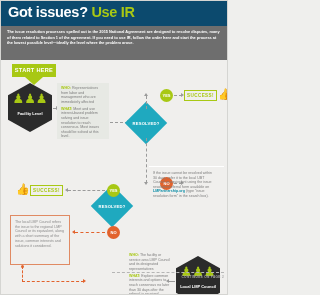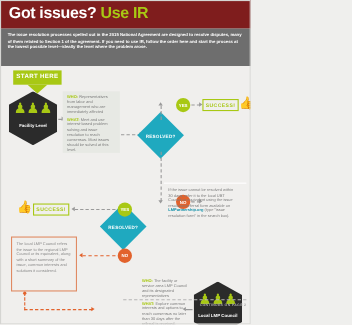--- a/index.html
+++ b/index.html
@@ -5,21 +5,21 @@
   html,body{margin:0;padding:0;}
   body{
     width:228px;height:295px;overflow:hidden;
     background:#efefed;
     font-family:"Liberation Sans", sans-serif;
     -webkit-font-smoothing:antialiased;
   }
   .page{position:relative;width:228px;height:295px;background:#f0efed;overflow:hidden;}
 
   
-  .hdr{position:absolute;left:0;top:0;width:228px;height:26px;background:#7f1d1d;}
+  .hdr{position:absolute;left:0;top:0;width:228px;height:26px;background:#0c4a6e;}
   .hdr-title{position:absolute;left:8px;top:4px;font-size:14.5px;font-weight:bold;color:#ffffff;letter-spacing:-.3px;white-space:nowrap;}
   .hdr-title .accent{color:#a8c814;}
   .intro{position:absolute;left:0;top:26px;width:228px;height:34px;background:#6e6e6e;}
   .intro-txt{position:absolute;left:7px;top:3px;width:214px;font-size:3.9px;line-height:5.6px;color:#ffffff;font-weight:bold;text-align:left;}
 
   
   .canvas{position:absolute;left:0;top:60px;width:228px;height:235px;background:#f0efed;}
 
   
   .start{position:absolute;left:12px;top:4px;width:44px;height:13px;background:#a8c814;}

